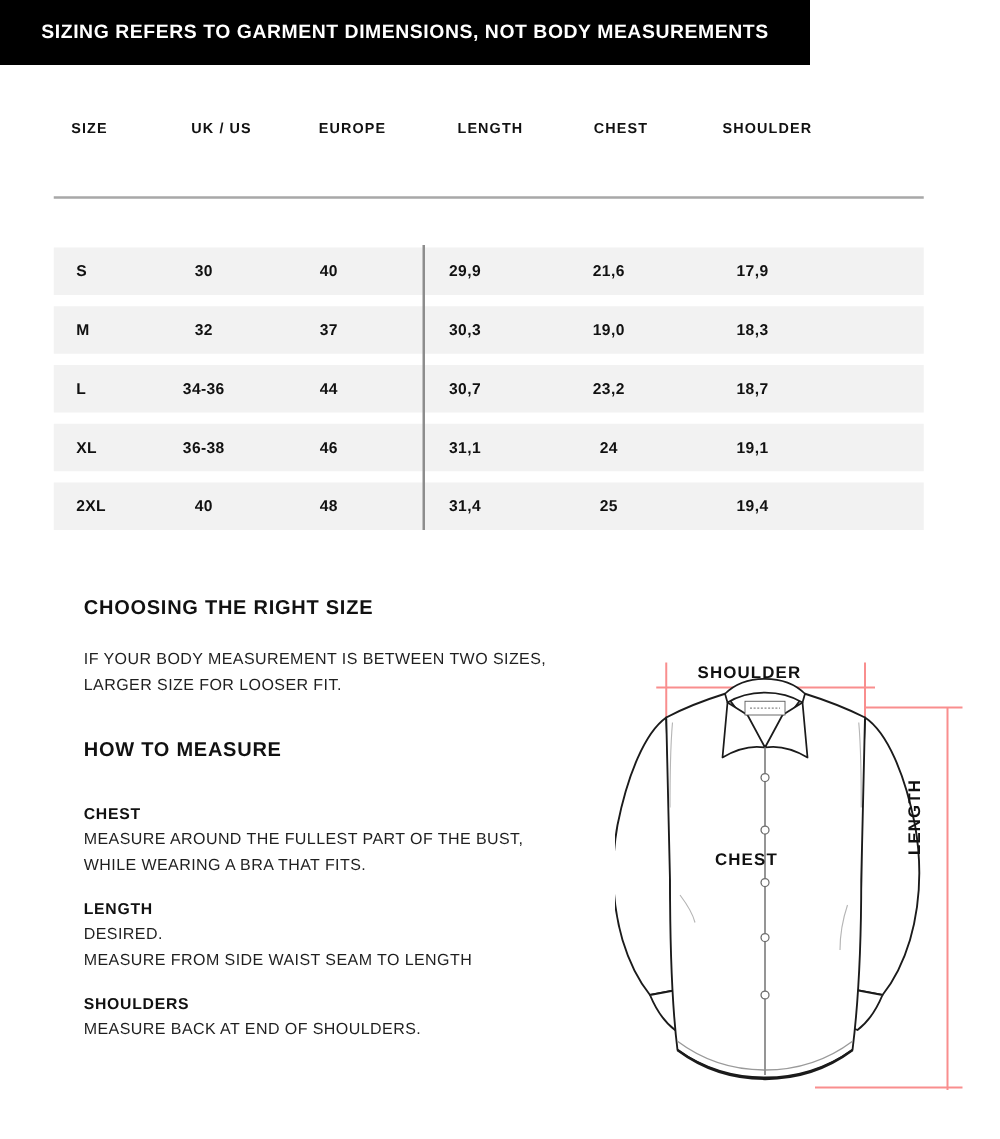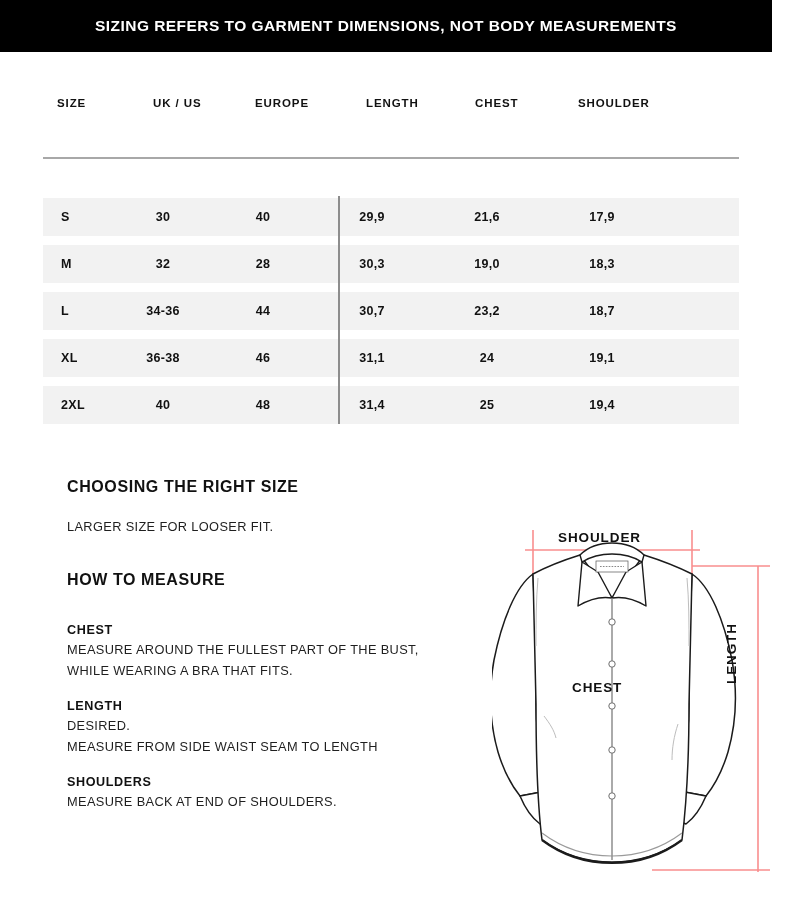--- a/index.html
+++ b/index.html
@@ -17,21 +17,21 @@
     position: relative;
     width: 800px;
     height: 911px;
     background: #ffffff;
   }
 
   
   .banner {
     position: absolute;
     left: 0; top: 0;
-    width: 772px;
+    width: 648px;
     height: 52px;
     background: #000000;
     display: flex;
     align-items: center;
     justify-content: center;
   }
   .banner-title {
     color: #ffffff;
     font-size: 15.5px;
     font-weight: bold;
@@ -213,21 +213,21 @@
         <div class="cell c-size">S</div>
         <div class="cell">30</div>
         <div class="cell">40</div>
         <div class="cell">29,9</div>
         <div class="cell">21,6</div>
         <div class="cell">17,9</div>
       </div>
       <div class="data-row">
         <div class="cell c-size">M</div>
         <div class="cell">32</div>
-        <div class="cell">28</div>
+        <div class="cell">37</div>
         <div class="cell">30,3</div>
         <div class="cell">19,0</div>
         <div class="cell">18,3</div>
       </div>
       <div class="data-row">
         <div class="cell c-size">L</div>
         <div class="cell">34-36</div>
         <div class="cell">44</div>
         <div class="cell">30,7</div>
         <div class="cell">23,2</div>
@@ -251,20 +251,21 @@
       </div>
     </div>
 
     <div class="v-divider"></div>
   </div>
 
   <div class="lower">
 
     <div class="h-section">CHOOSING THE RIGHT SIZE</div>
     <div class="para">
+      <div>IF YOUR BODY MEASUREMENT IS BETWEEN TWO SIZES,</div>
       <div>LARGER SIZE FOR LOOSER FIT.</div>
     </div>
 
     <div class="h-section second">HOW TO MEASURE</div>
 
     <div class="sub-block first">
       <div class="sub-title">CHEST</div>
       <div class="sub-text">
         <div>MEASURE AROUND THE FULLEST PART OF THE BUST,</div>
         <div>WHILE WEARING A BRA THAT FITS.</div>

